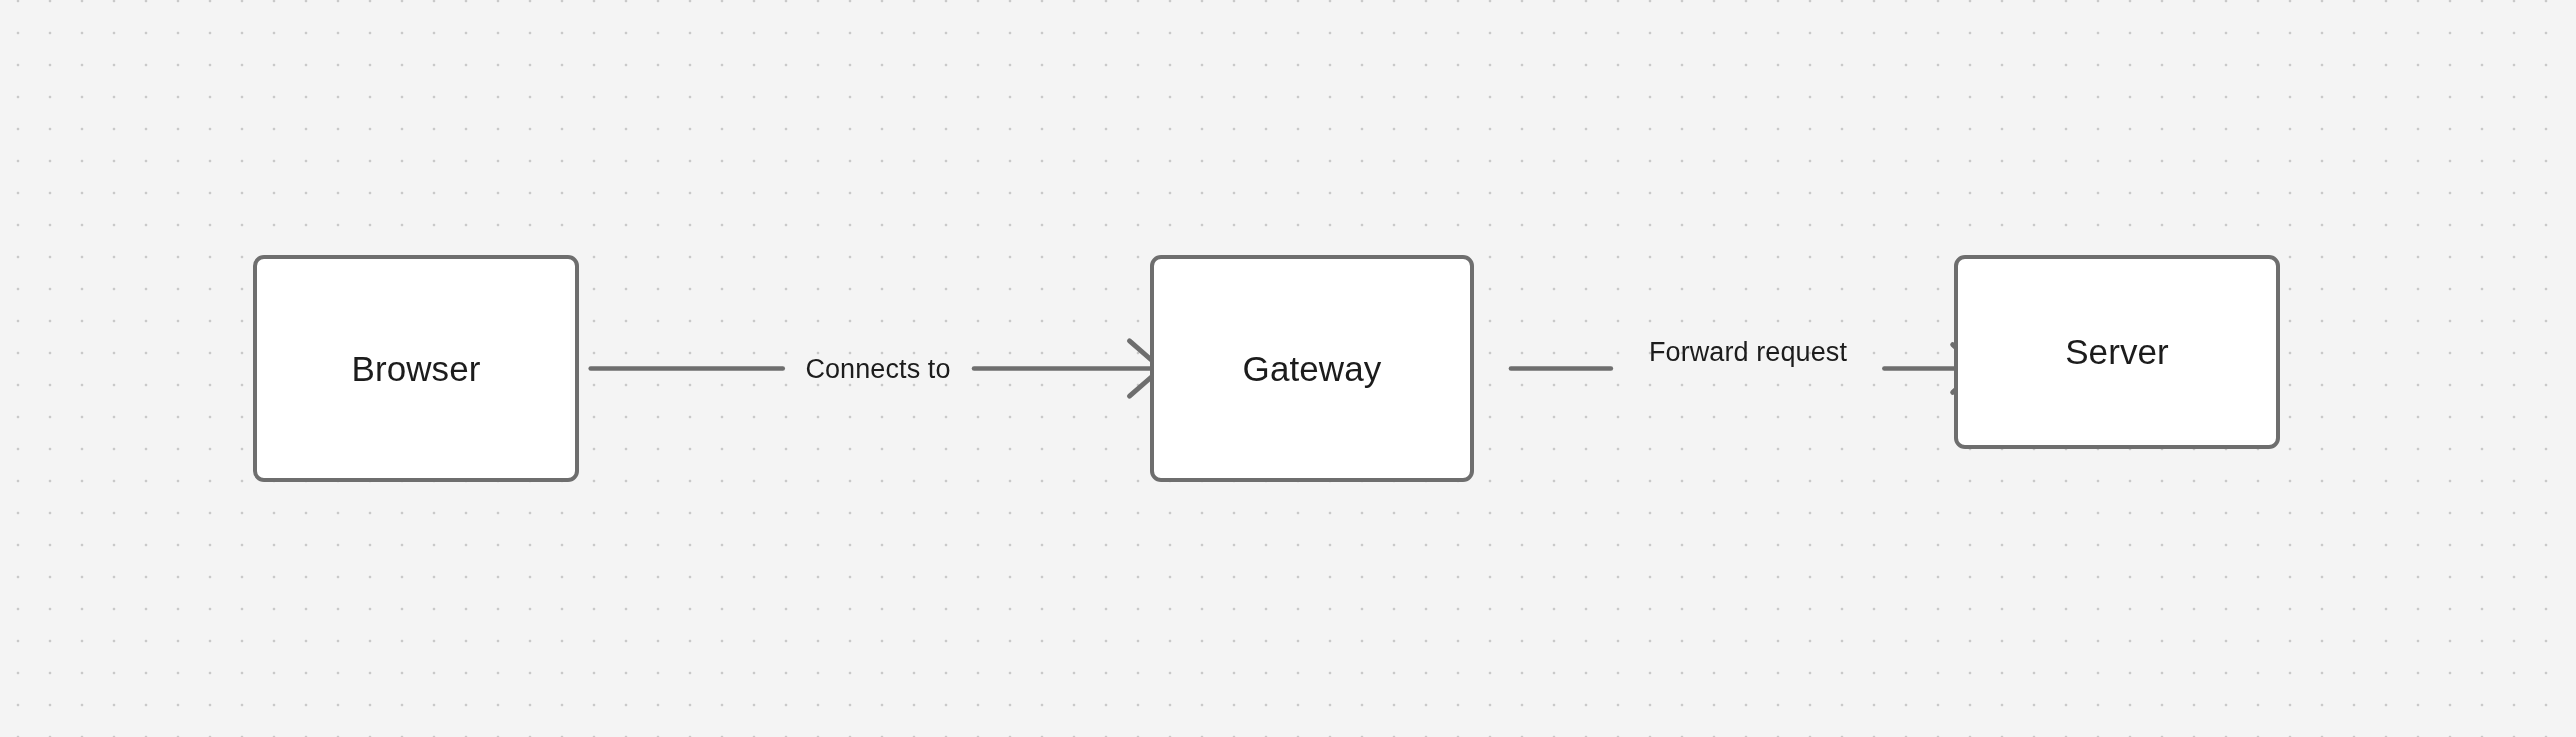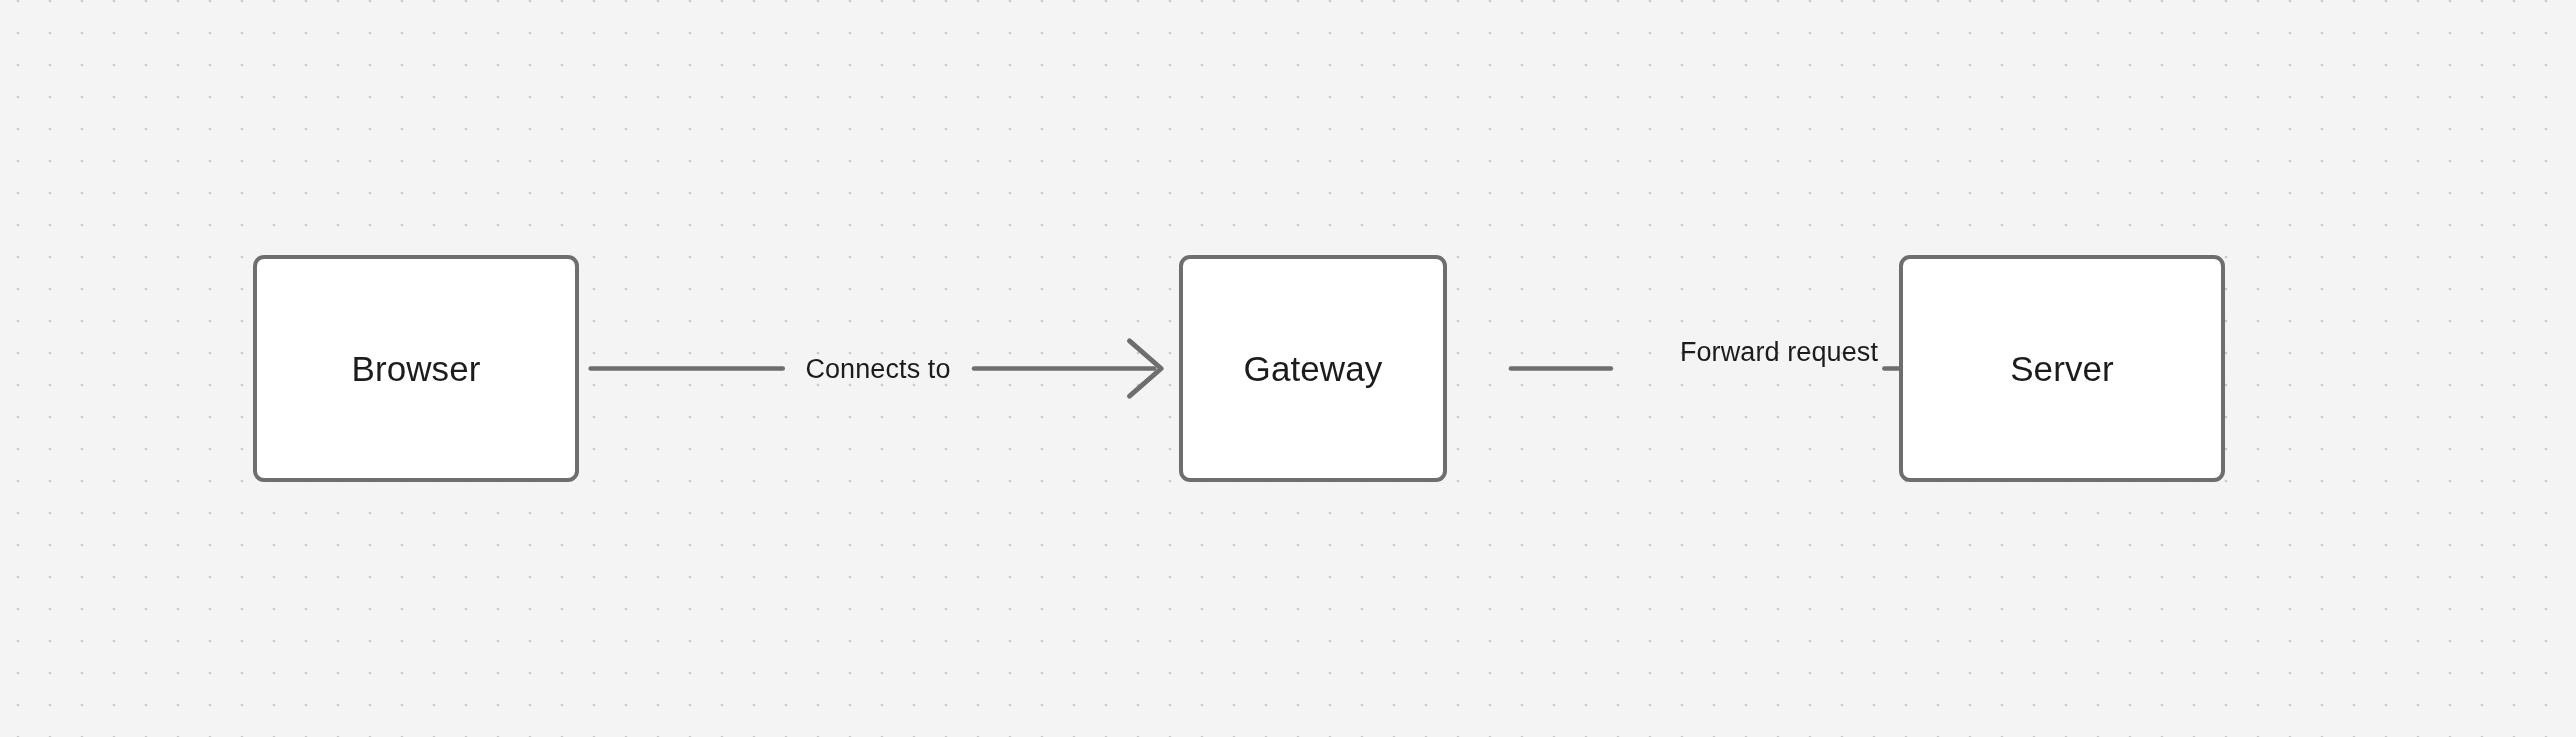--- a/index.html
+++ b/index.html
@@ -42,22 +42,22 @@
 
   .node-label {
     font-size: 35px;
     line-height: 1.2;
     color: #1c1c1c;
     letter-spacing: 0.1px;
     white-space: nowrap;
   }
 
   #node-browser { left: 253px; top: 255px; width: 326px; height: 227px; }
-  #node-gateway { left: 1179px; top: 255px; width: 268px; height: 227px; }
-  #node-server  { left: 1899px; top: 255px; width: 326px; height: 227px; }
+  #node-gateway { left: 1150px; top: 255px; width: 324px; height: 227px; }
+  #node-server  { left: 1954px; top: 255px; width: 326px; height: 194px; }
 
   .edge-label {
     position: absolute;
     font-size: 27px;
     line-height: 34px;
     color: #1c1c1c;
     letter-spacing: 0.1px;
     text-align: center;
     white-space: nowrap;
     background: transparent;
@@ -67,21 +67,20 @@
     left: 788px;
     top: 352px;
     width: 180px;
     text-align: center;
   }
 
   #edge-label-forward {
     left: 1618px;
     top: 335px;
     width: 260px;
-    text-align: right;
   }
 
   .edge-label-line { display: block; }
 </style>
 </head>
 <body>
 
 <div id="canvas">
 
   <svg id="edge-layer" viewBox="0 0 2600 744" width="2576" height="737" xmlns="http://www.w3.org/2000/svg">

